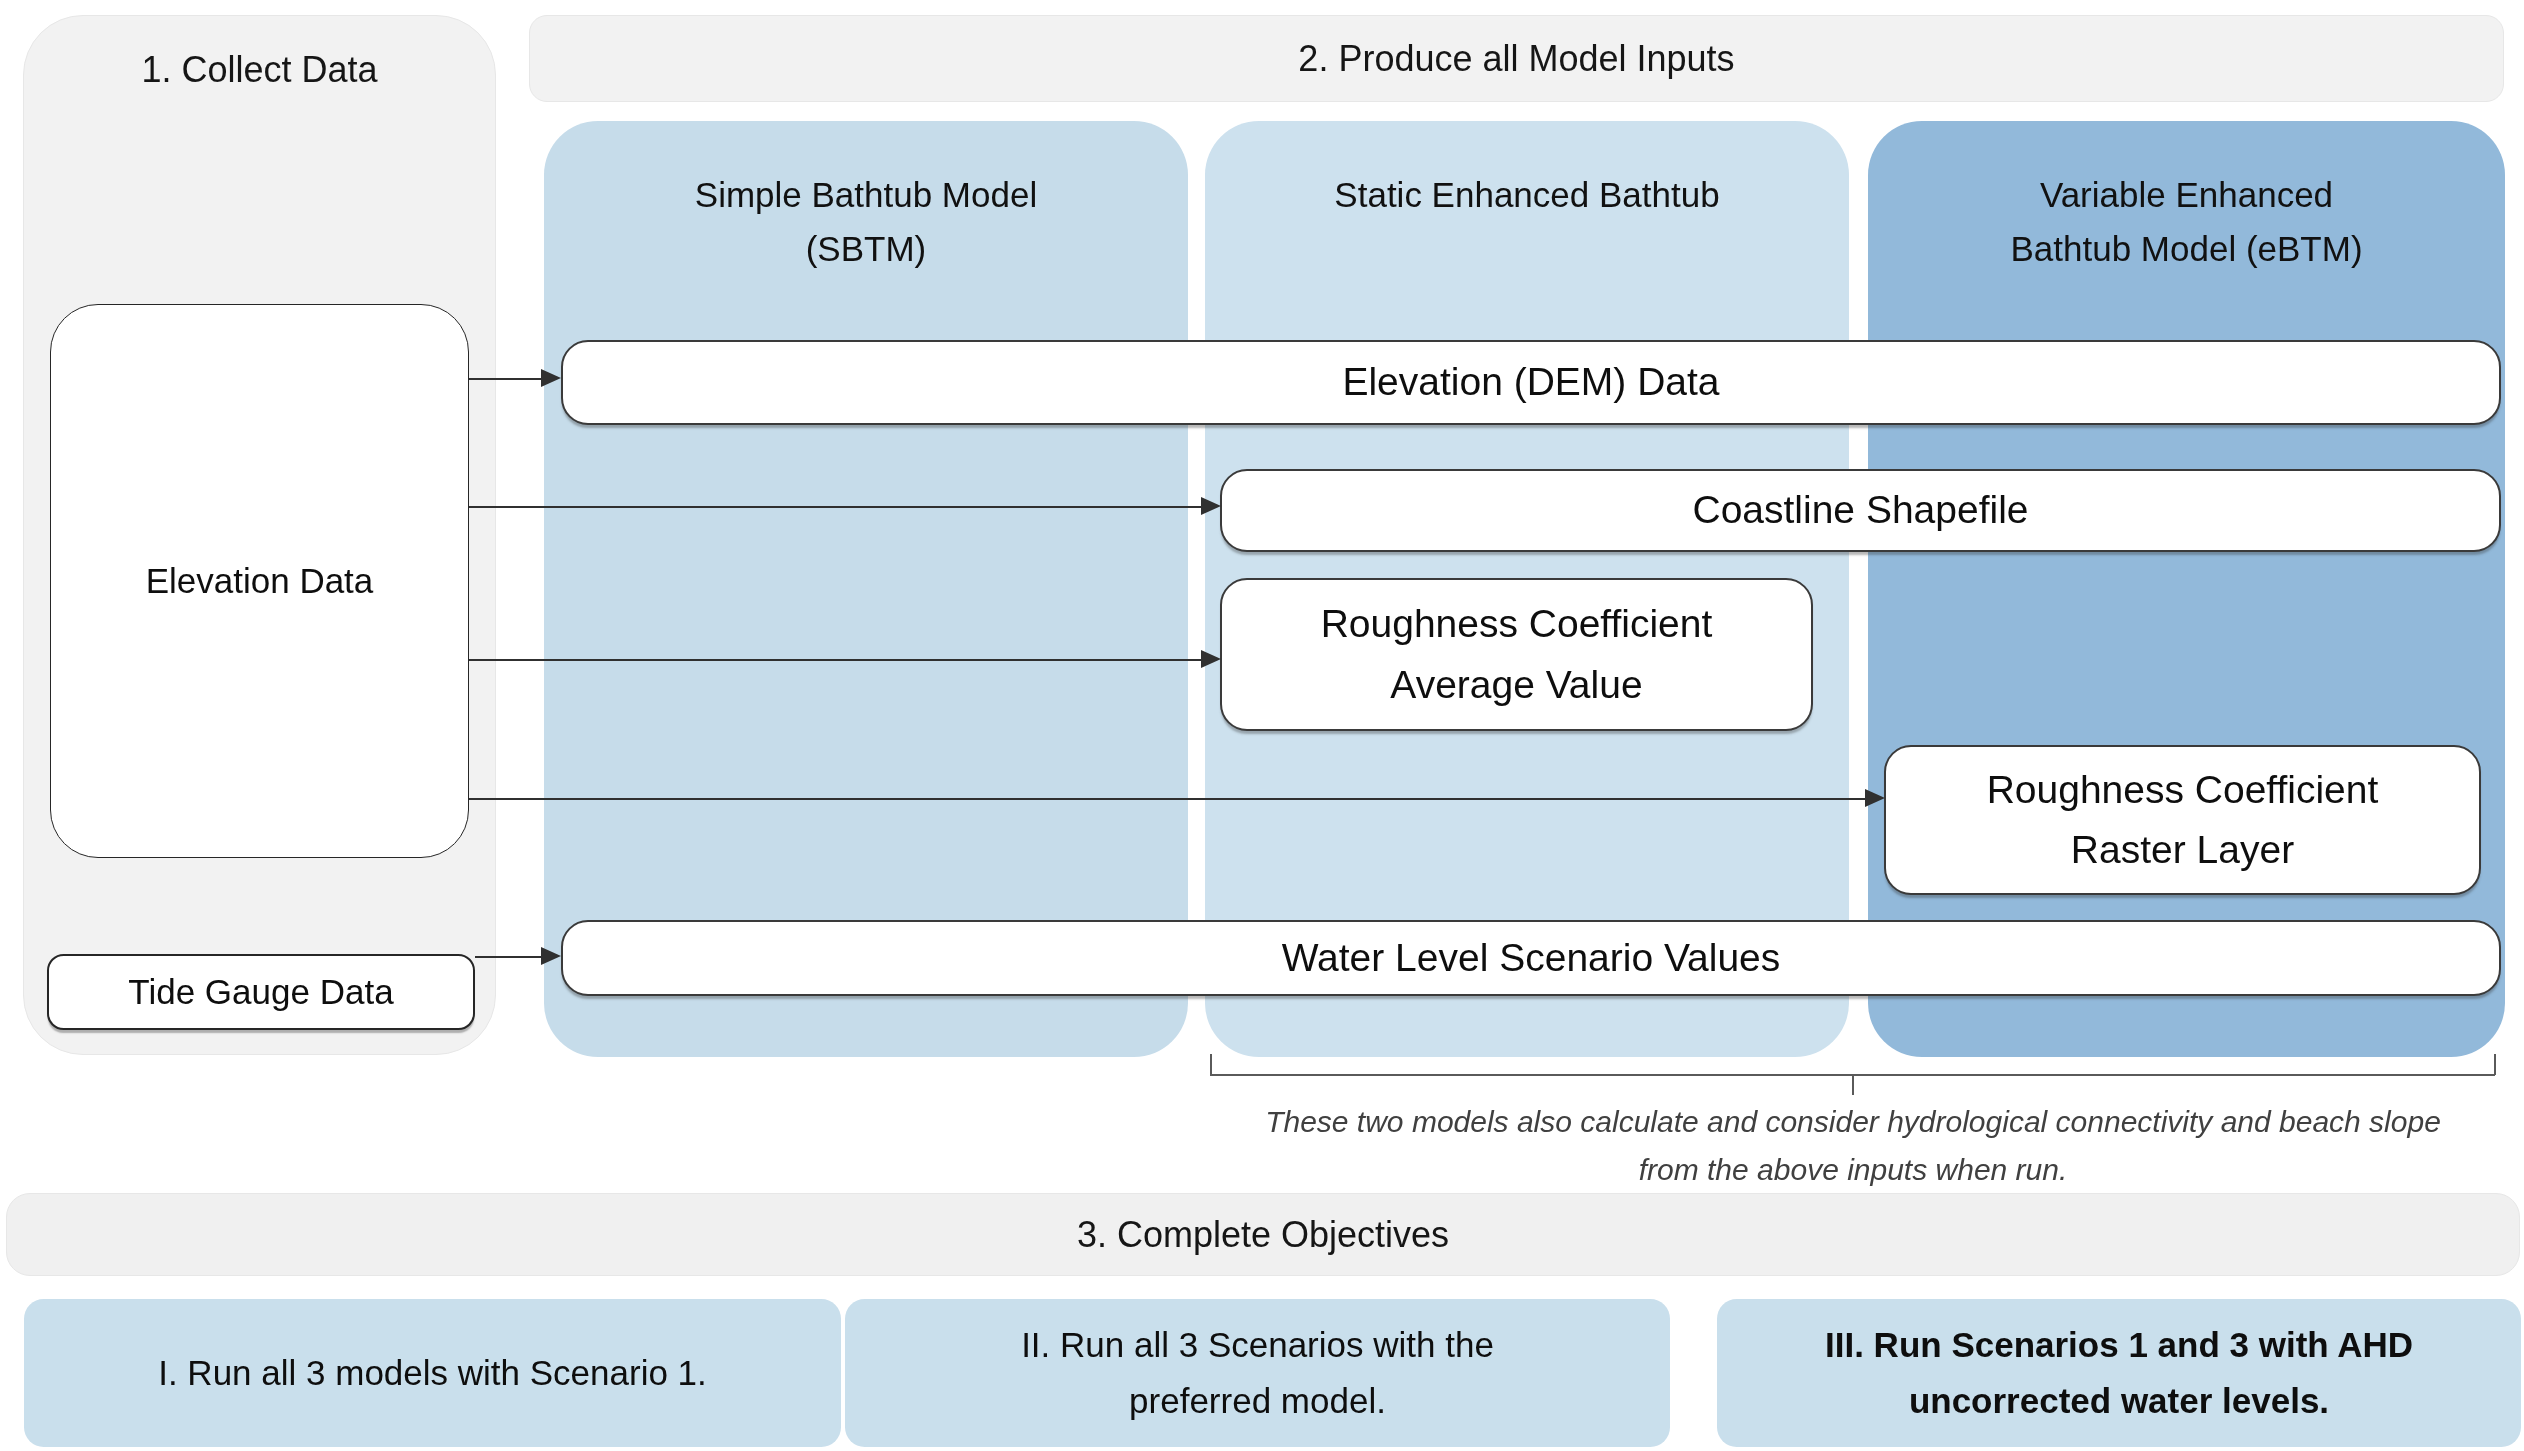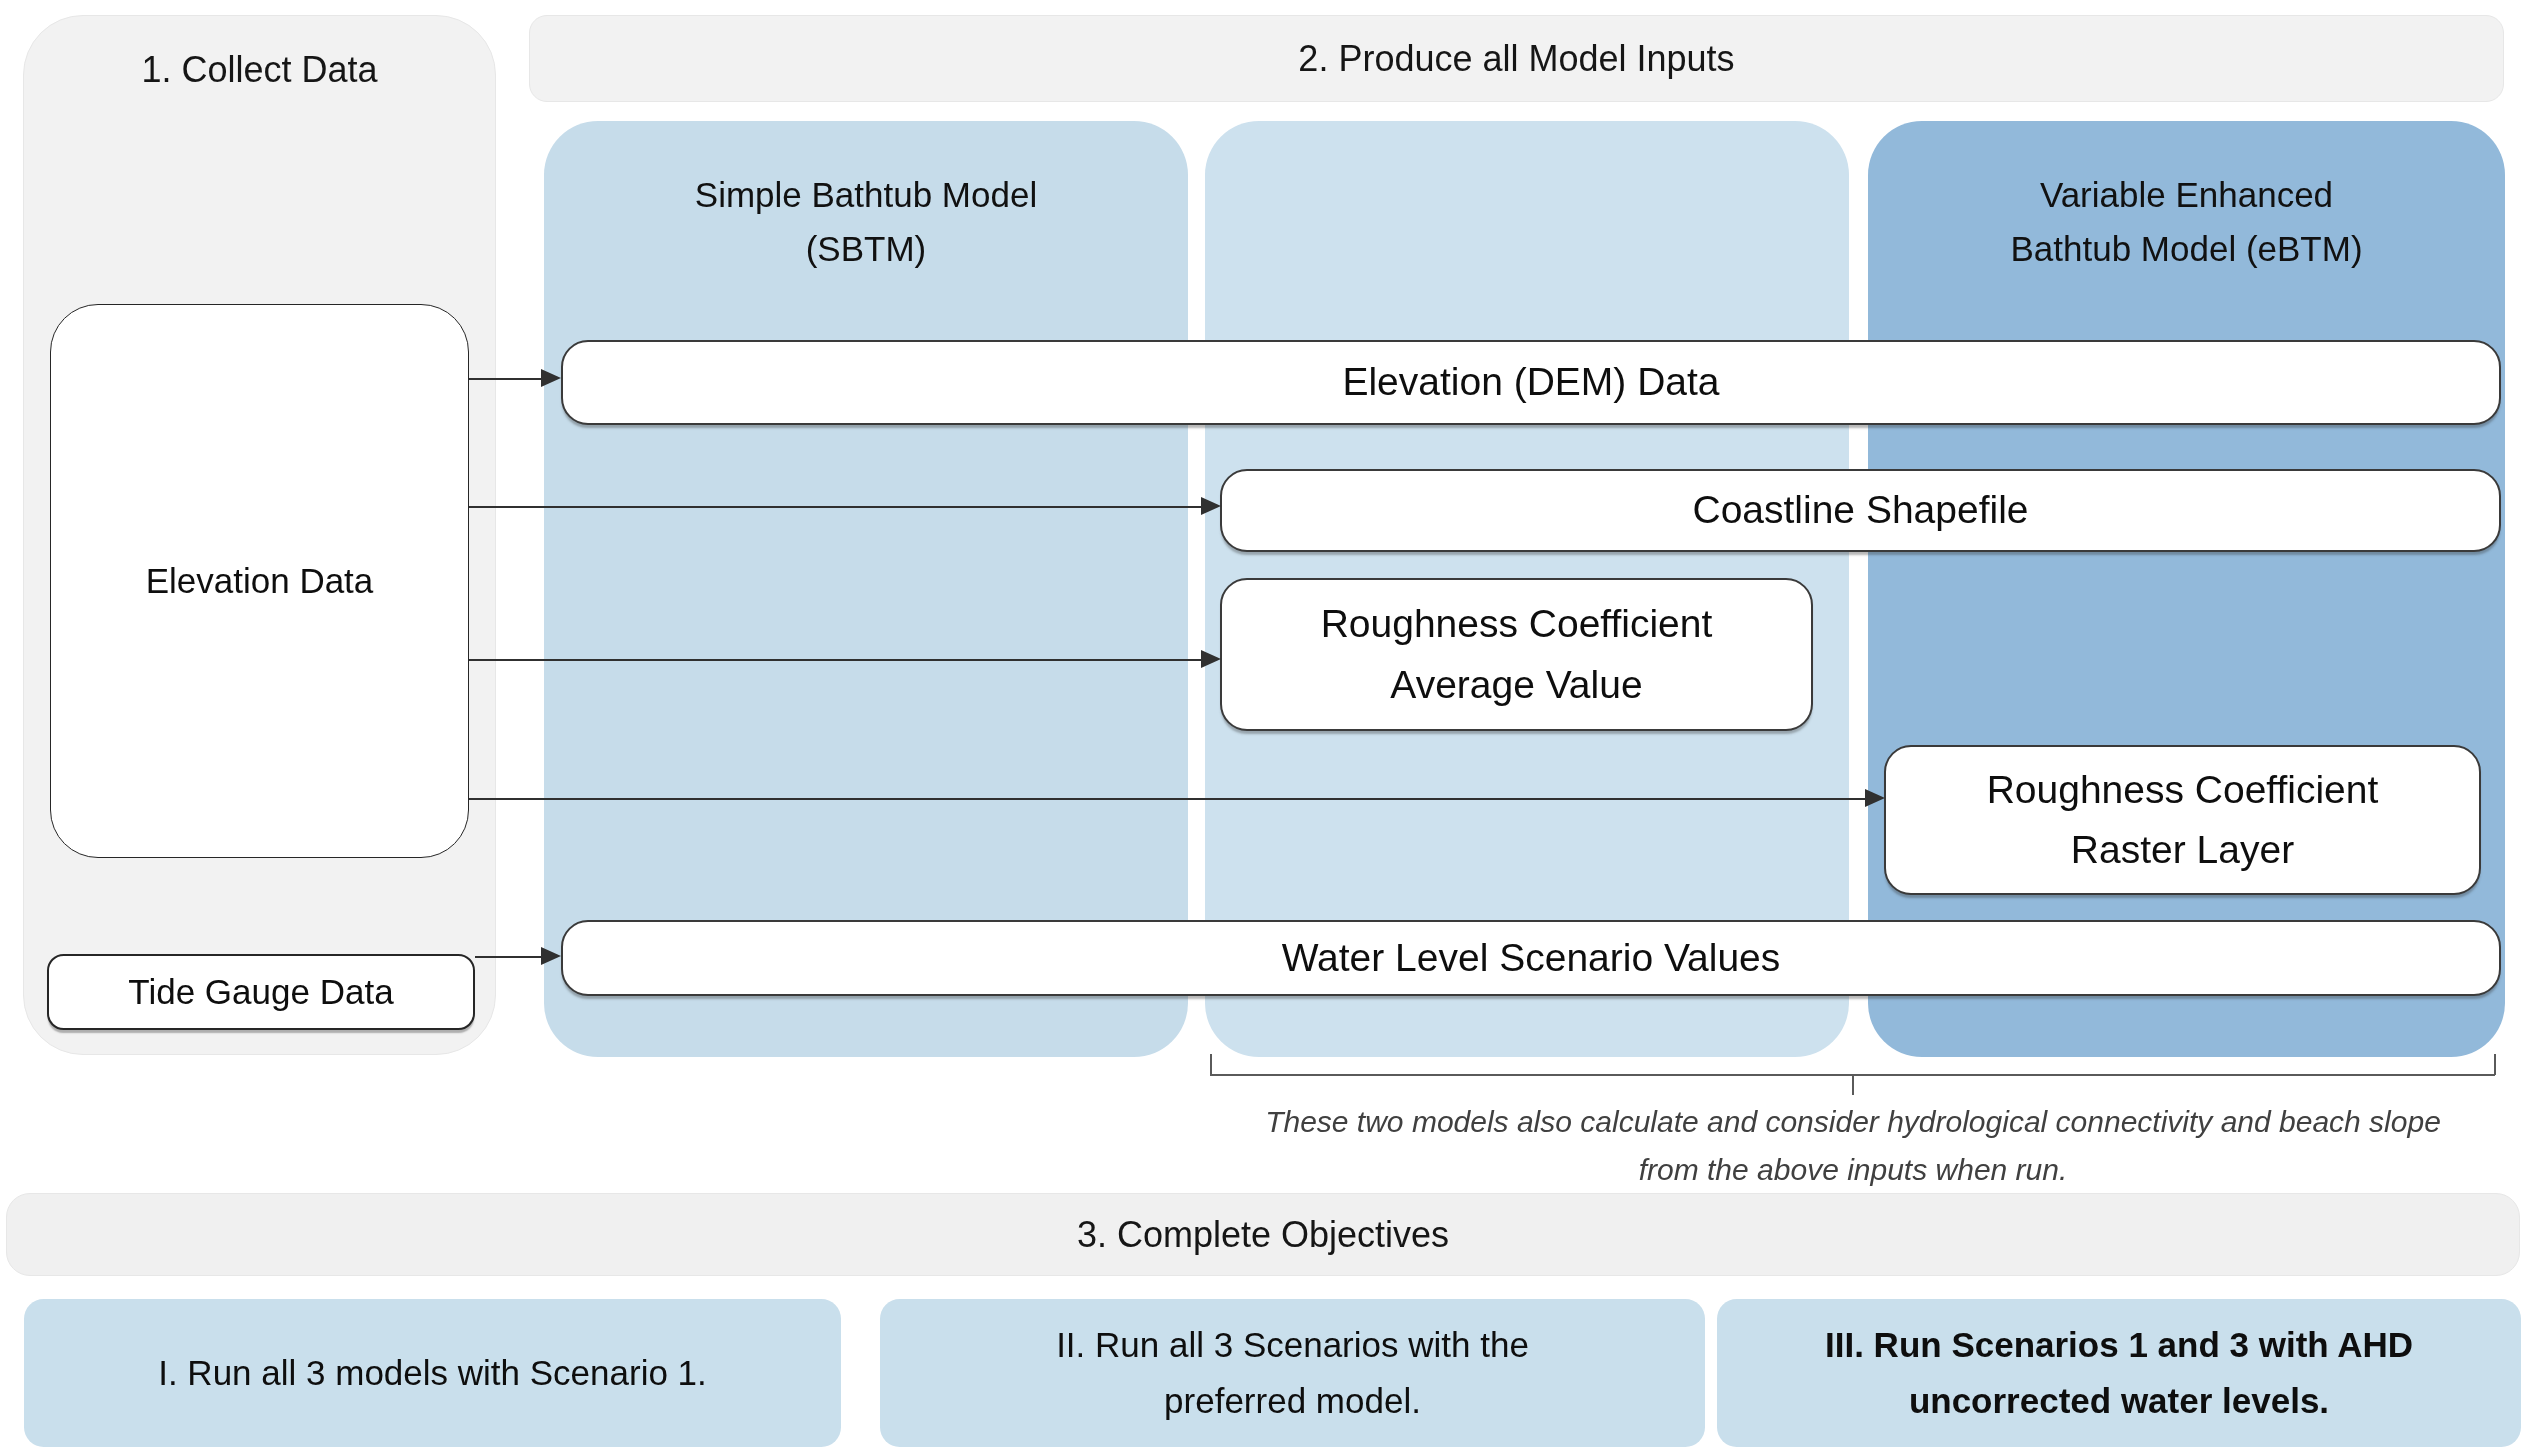--- a/index.html
+++ b/index.html
@@ -86,20 +86,21 @@
   <div class="abs panel-gray section-title" style="left:529px;top:15px;width:1975px;height:87px;border-radius:18px;">2. Produce all Model Inputs</div>
 
   <div class="abs col" style="left:544px;top:121px;width:644px;height:936px;background:#c6dcea;">
     <div class="col-title">
       <div>Simple Bathtub Model</div>
       <div>(SBTM)</div>
     </div>
   </div>
   <div class="abs col" style="left:1205px;top:121px;width:644px;height:936px;background:#cde1ee;">
     <div class="col-title">
+      <div>Static Enhanced Bathtub</div>
     </div>
   </div>
   <div class="abs col" style="left:1868px;top:121px;width:637px;height:936px;background:#92b9da;">
     <div class="col-title">
       <div>Variable Enhanced</div>
       <div>Bathtub Model (eBTM)</div>
     </div>
   </div>
 
   <div class="abs src-box" style="left:50px;top:304px;width:419px;height:554px;border-radius:48px;">Elevation Data</div>
@@ -158,21 +159,21 @@
     <div>from the above inputs when run.</div>
   </div>
 
   <div class="abs panel-gray section-title" style="left:6px;top:1193px;width:2514px;height:83px;border-radius:24px;background:#f0f0f0;">3. Complete Objectives</div>
 
   <div class="abs objective" style="left:24px;top:1299px;width:817px;height:148px;">
     <div>
       <div>I. Run all 3 models with Scenario 1.</div>
     </div>
   </div>
-  <div class="abs objective" style="left:880px;top:1299px;width:825px;height:148px;">
+  <div class="abs objective" style="left:845px;top:1299px;width:825px;height:148px;">
     <div>
       <div>II. Run all 3 Scenarios with the</div>
       <div>preferred model.</div>
     </div>
   </div>
   <div class="abs objective" style="left:1717px;top:1299px;width:804px;height:148px;font-weight:bold;">
     <div>
       <div>III. Run Scenarios 1 and 3 with AHD</div>
       <div>uncorrected water levels.</div>
     </div>

